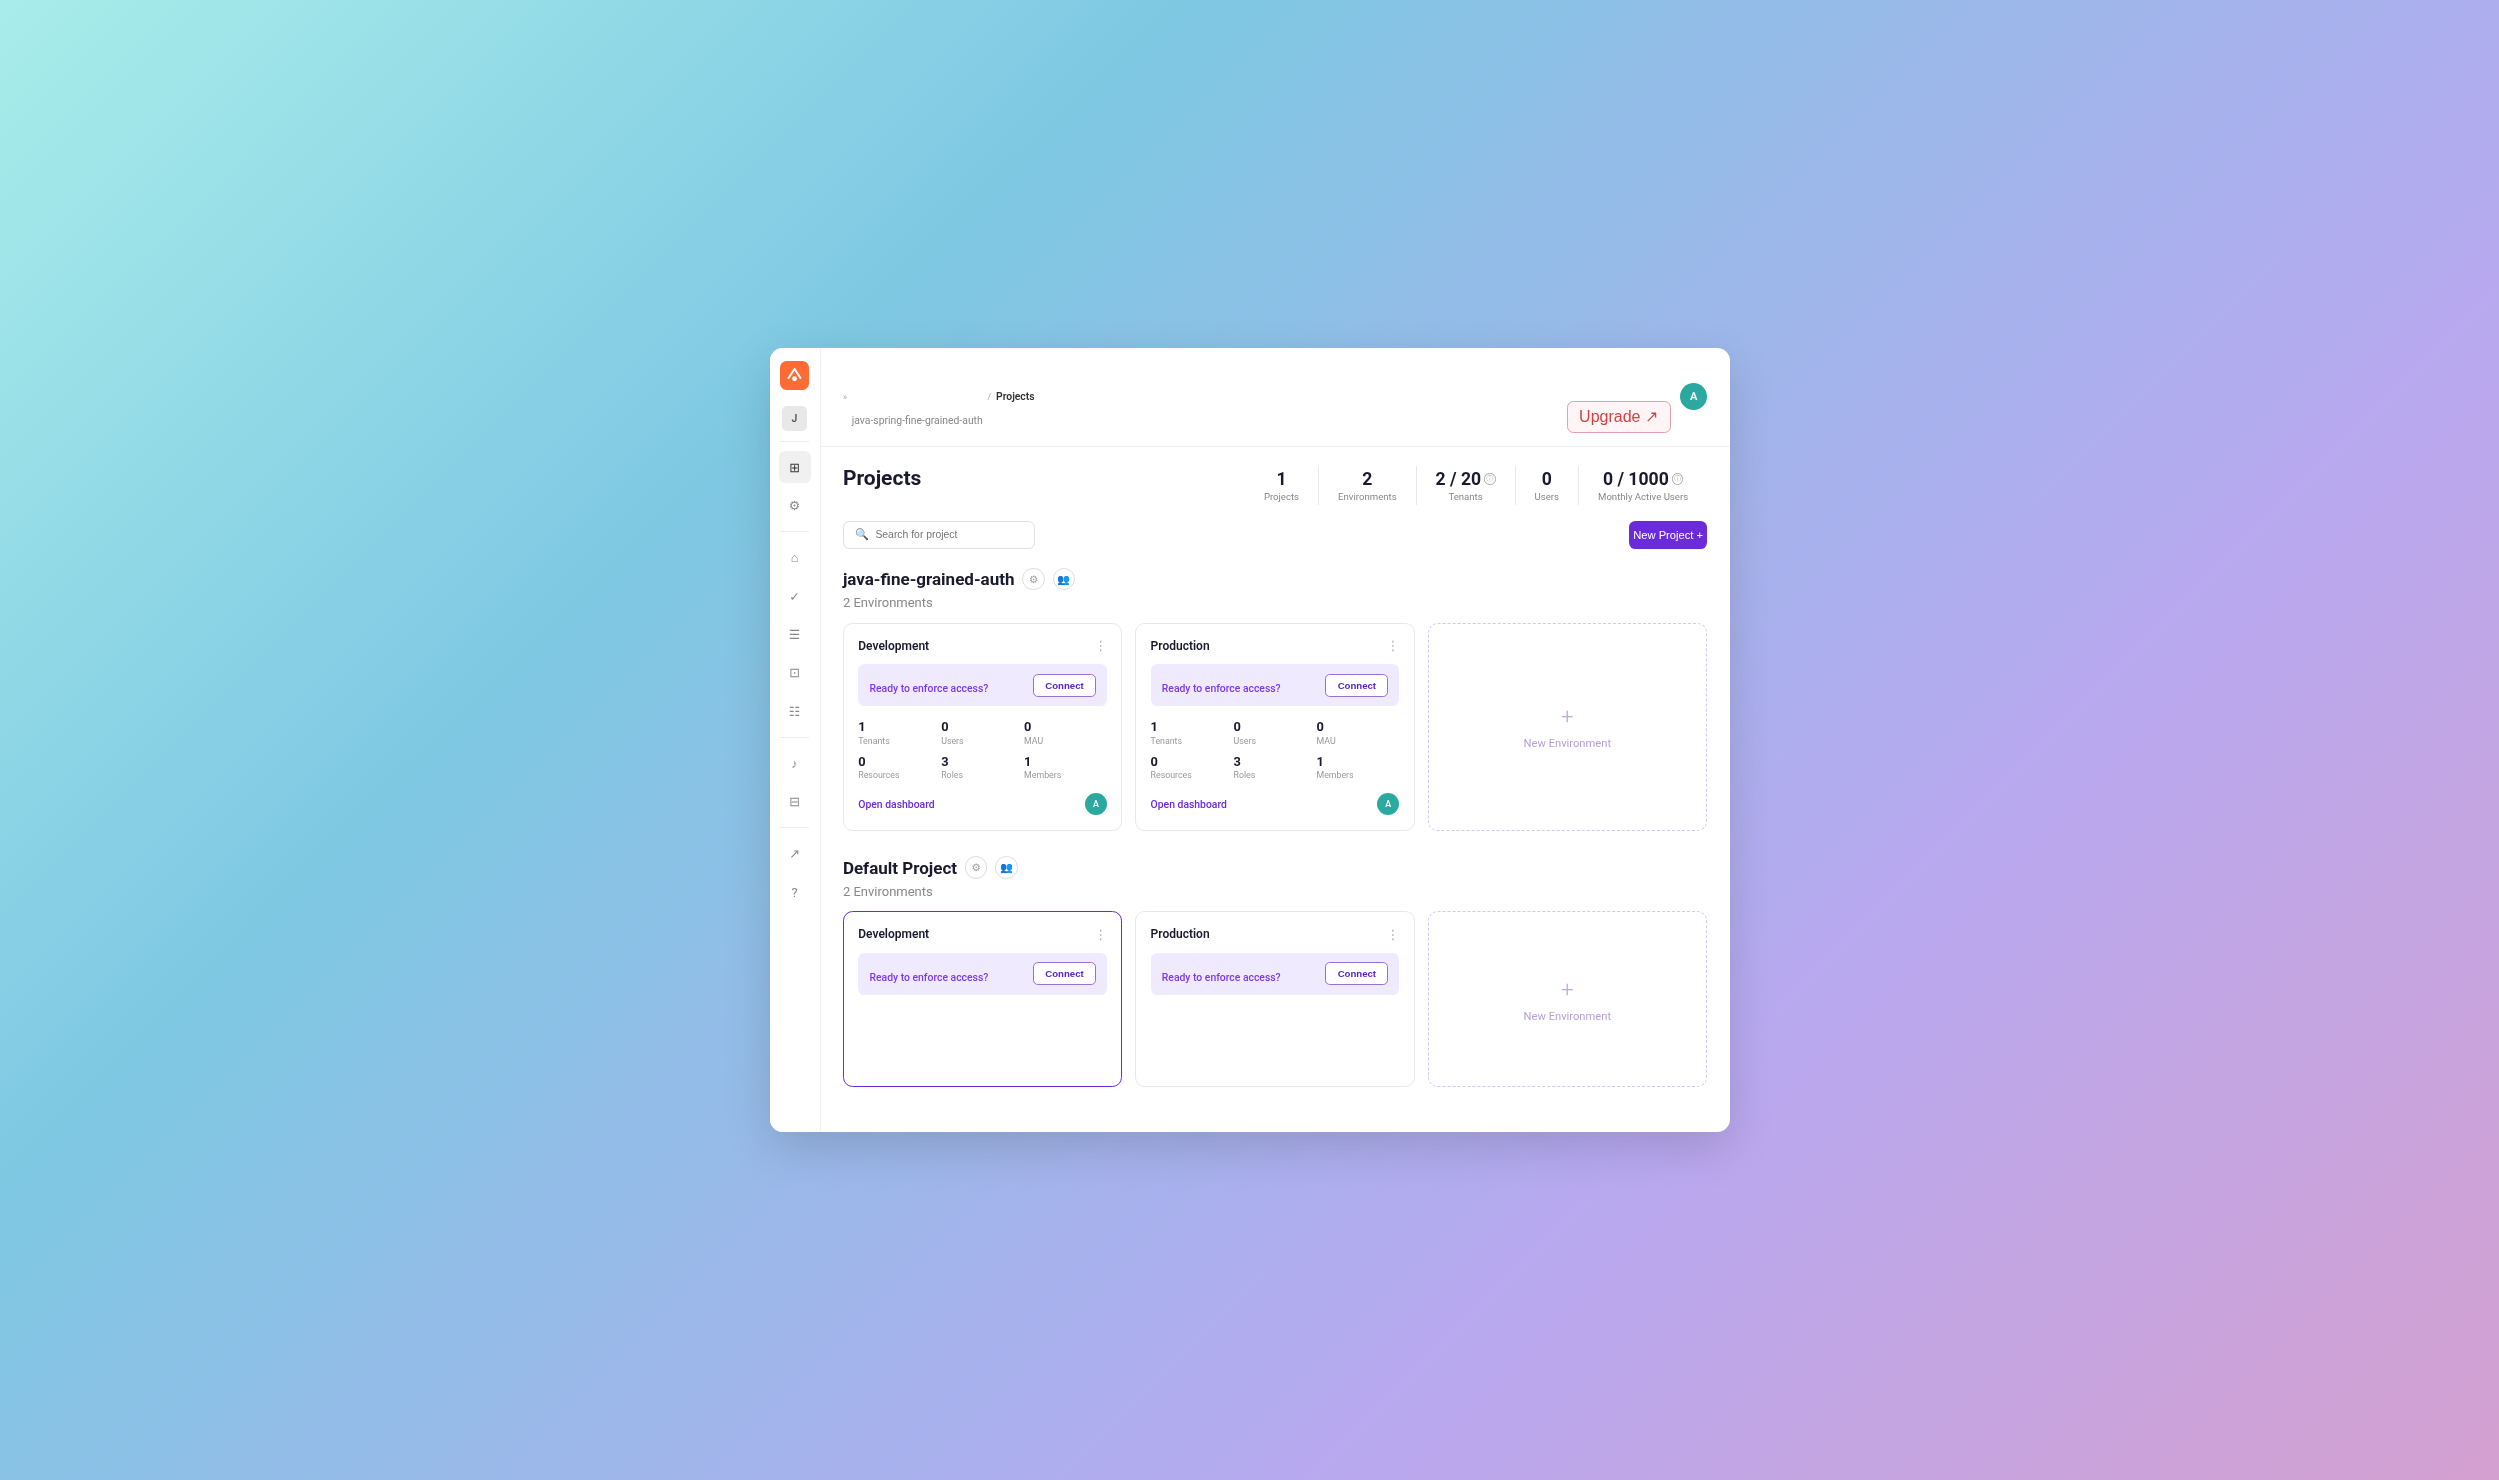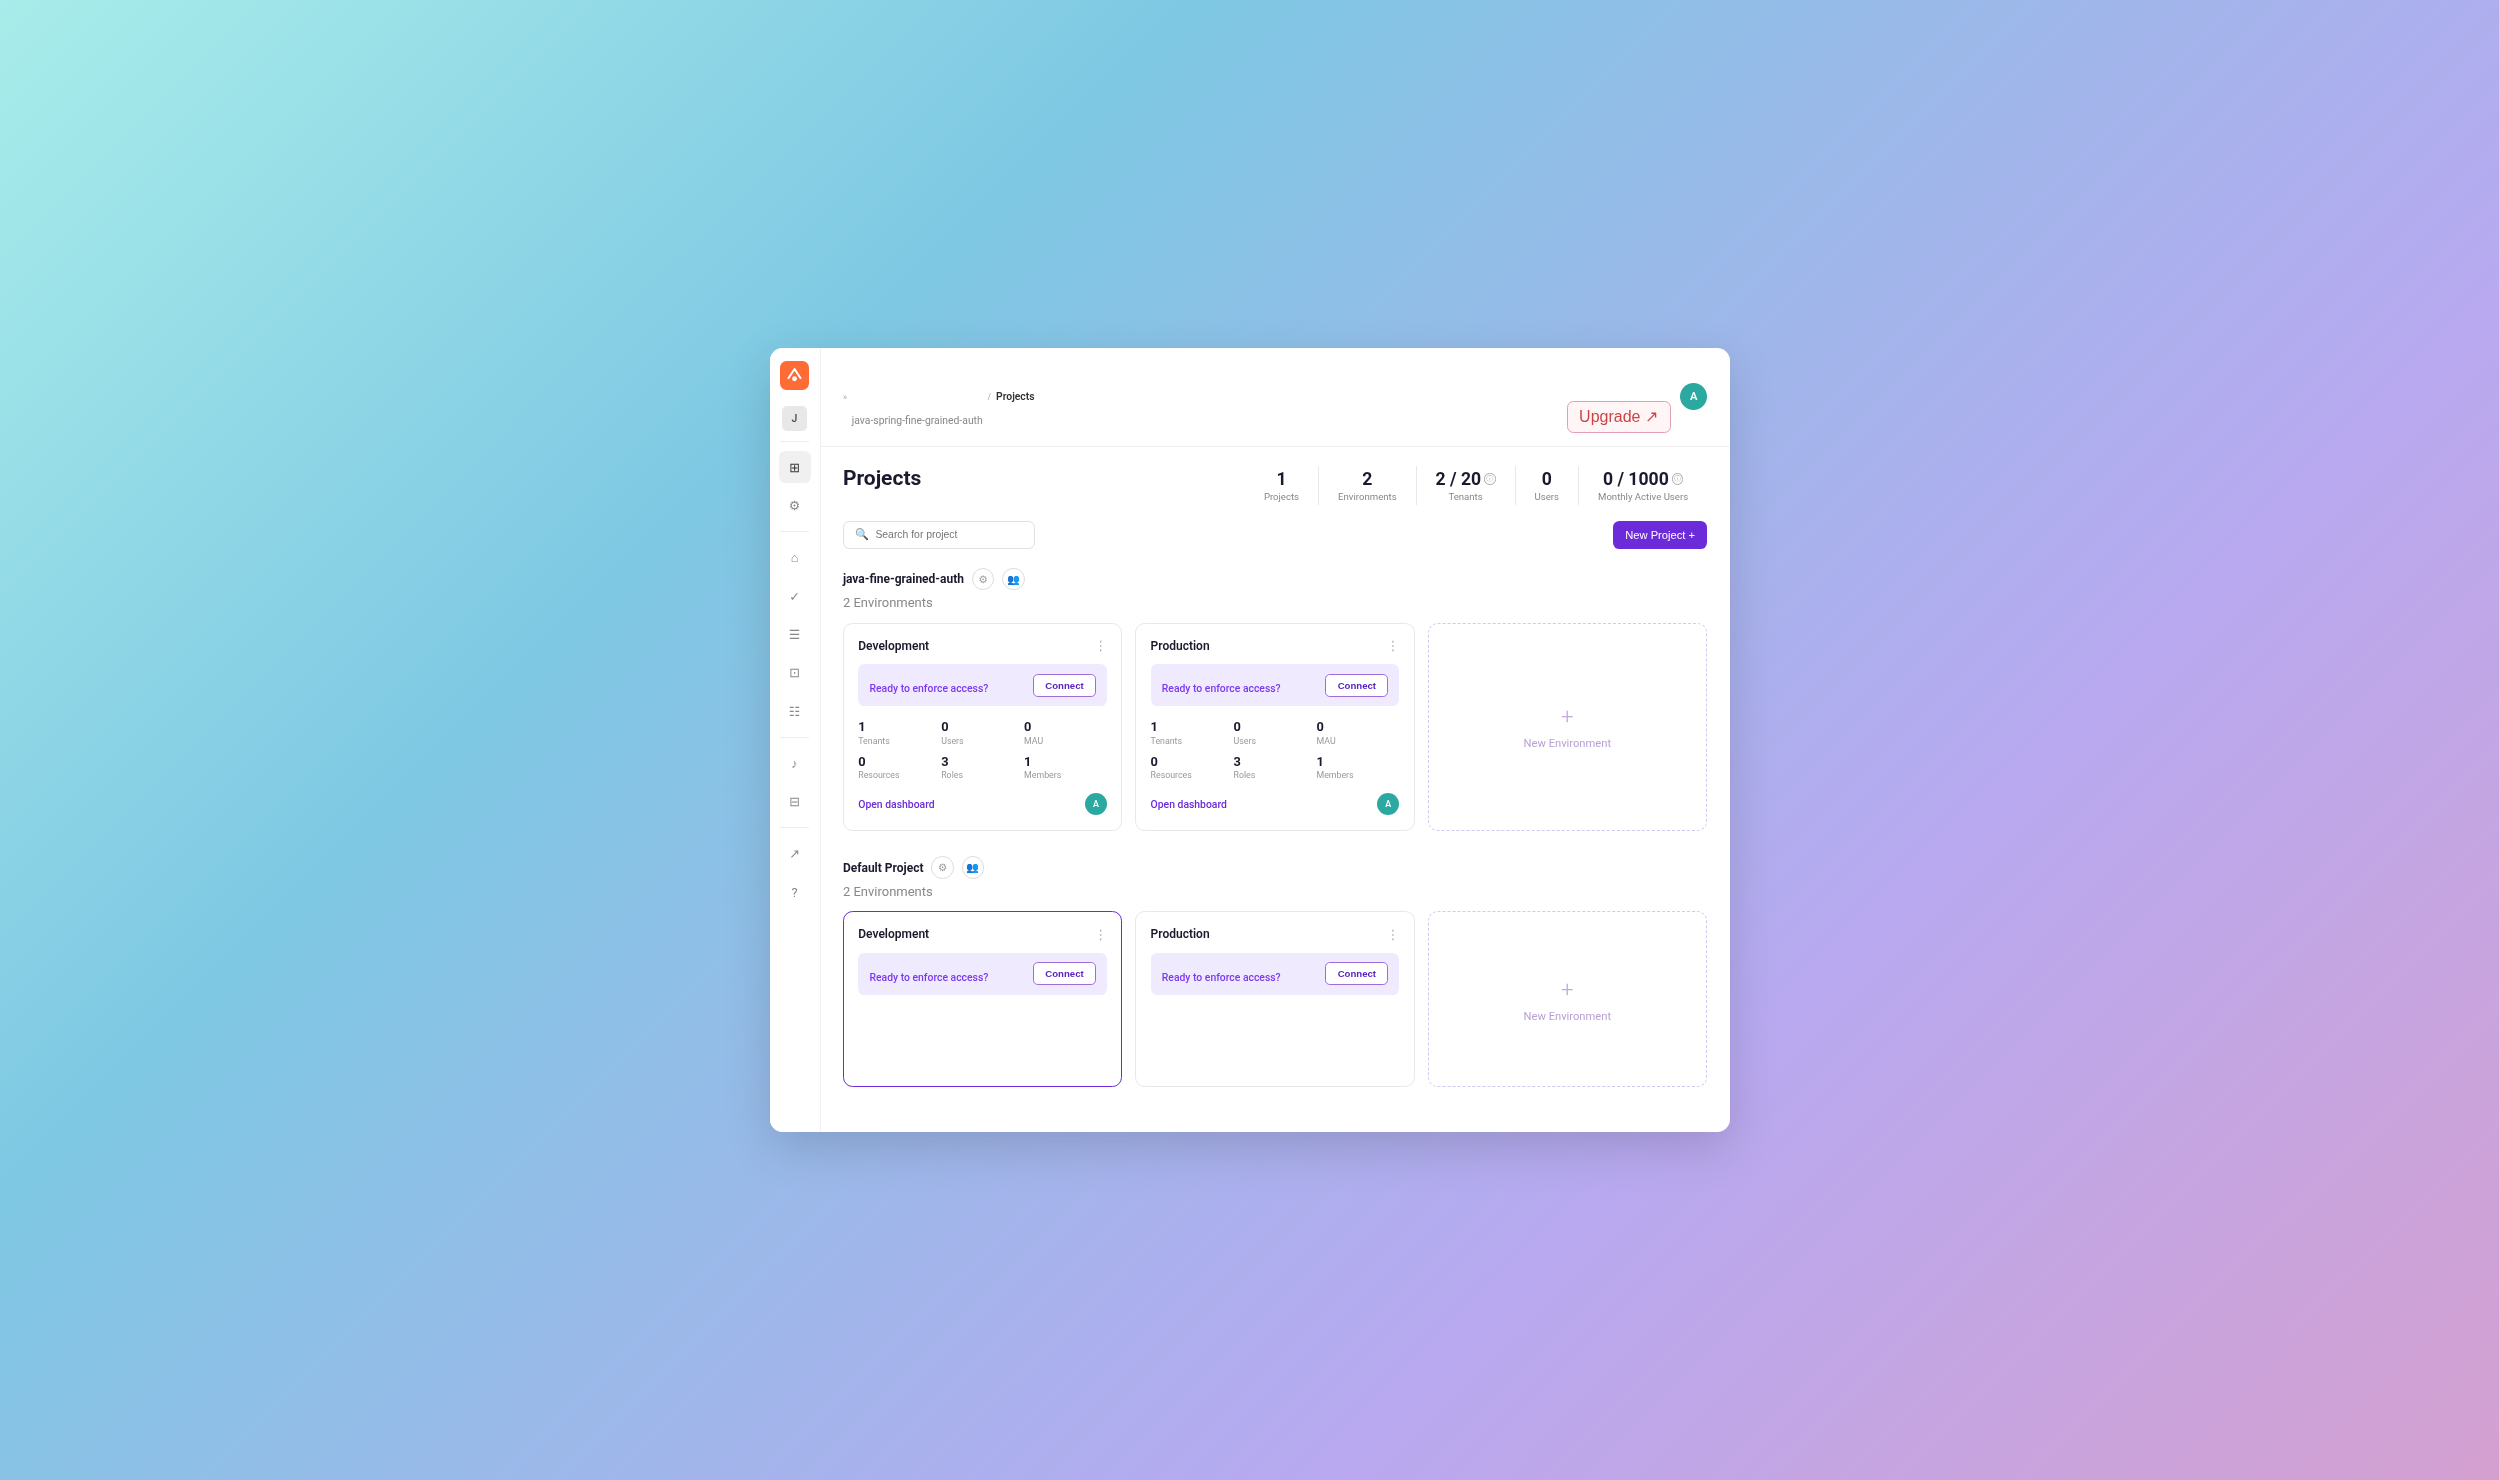--- a/index.html
+++ b/index.html
@@ -204,42 +204,42 @@
     .search-box input {
       border: none;
       outline: none;
       font-size: 10.4px;
       color: #888;
       width: 100%;
       background: transparent;
     }
     .search-icon { color: #bbb; font-size: 11.2px; }
     .new-project-btn {
-      padding: 8px 12px;
+      padding: 8px 4px;
       background: #6c2bd9;
       color: white;
       border: none;
       border-radius: 6.4px;
       font-size: 11.2px;
       font-weight: 500;
       cursor: pointer;
       display: flex;
       align-items: center;
       gap: 4.8px;
     }
     
     .project-section { margin-bottom: 25.6px; }
     .project-header {
       display: flex;
       align-items: center;
       gap: 8px;
       margin-bottom: 4.8px;
     }
     .project-name {
-      font-size: 12px;
+      font-size: 17px;
       font-weight: 700;
       color: #1a1a2e;
     }
     .project-action-icon {
       width: 22.4px;
       height: 22.4px;
       border: 0.8px solid #ddd;
       border-radius: 50%;
       display: flex;
       align-items: center;

